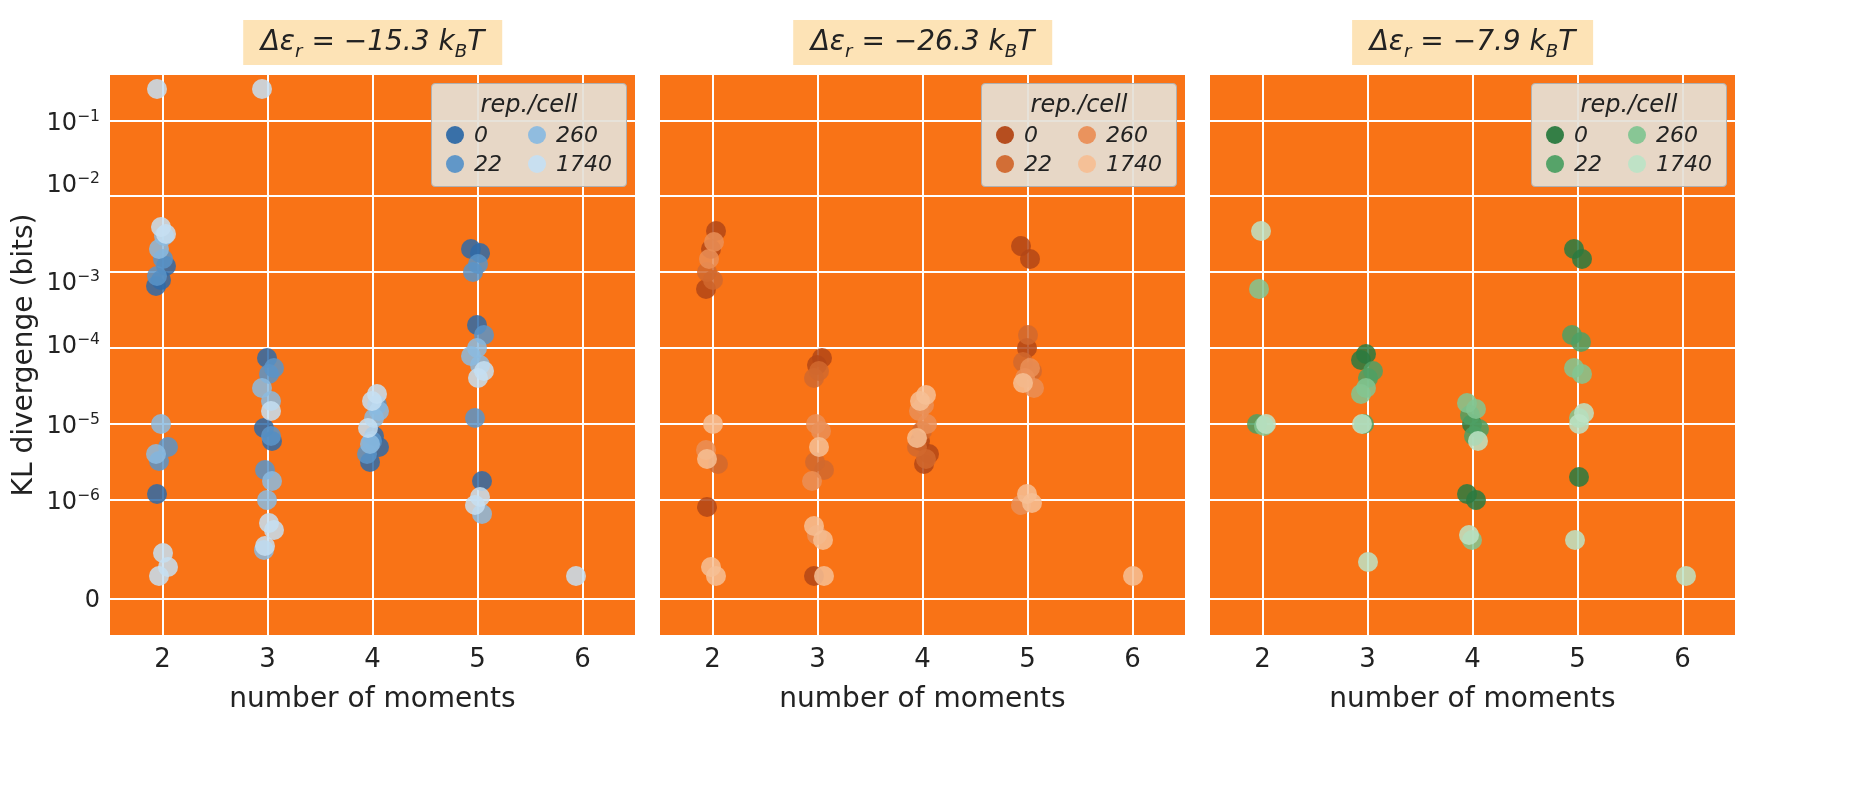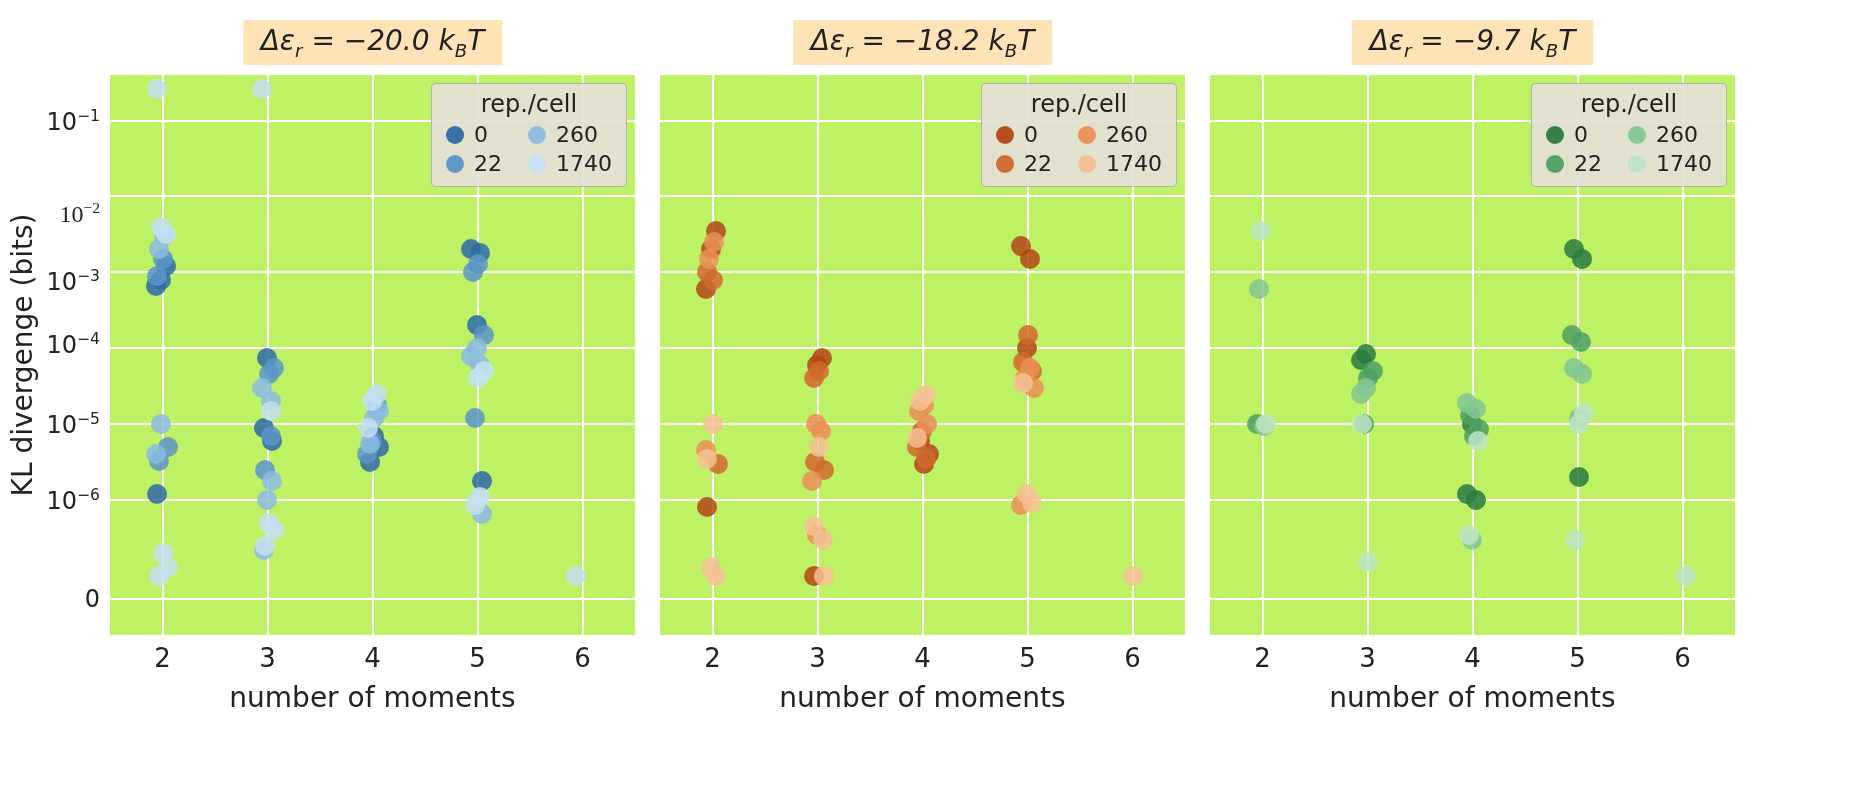--- a/index.html
+++ b/index.html
@@ -36,22 +36,23 @@
     font-size: 28px;
     font-style: italic;
     white-space: nowrap;
   }
   .title .sub { font-size: 0.65em; vertical-align: sub; font-style: italic; }
 
   .plot-area {
     position: relative;
     width: 100%;
     height: 100%;
-    background: #bef264;
+    background: #f97316;
     overflow: hidden;
+    font-style: italic;
   }
   .gridline-h, .gridline-v {
     position: absolute;
     background: #ffffff;
   }
   .gridline-h { width: 100%; height: 2px; left: 0; transform: translateY(-1px); }
   .gridline-v { height: 100%; width: 2px; top: 0; transform: translateX(-1px); }
 
   .ytick {
     position: absolute;
@@ -126,21 +127,21 @@
     opacity: 0.95;
   }
 </style>
 </head>
 <body>
 
 <div class="figure">
 
   <div class="panel p0">
     <div class="title">
-      <span>Δε</span><span class="sub">r</span><span> = −20.0 </span><span>k</span><span class="sub">B</span><span>T</span>
+      <span>Δε</span><span class="sub">r</span><span> = −15.3 </span><span>k</span><span class="sub">B</span><span>T</span>
     </div>
     <div class="ylabel">KL divergenge (bits)</div>
     <div class="plot-area">
         <div class="gridline-v" style="left: 52.5px;"></div>
         <div class="gridline-v" style="left: 157.5px;"></div>
         <div class="gridline-v" style="left: 262.5px;"></div>
         <div class="gridline-v" style="left: 367.5px;"></div>
         <div class="gridline-v" style="left: 472.5px;"></div>
         <div class="gridline-h" style="top: 424.951px;"></div>
         <div class="gridline-h" style="top: 349.067px;"></div>
@@ -238,28 +239,28 @@
     <div class="xlabel">number of moments</div>
   <div class="xtick" style="left: 52.5px;">2</div>
       <div class="xtick" style="left: 157.5px;">3</div>
       <div class="xtick" style="left: 262.5px;">4</div>
       <div class="xtick" style="left: 367.5px;">5</div>
       <div class="xtick" style="left: 472.5px;">6</div>
       <div class="ytick" style="top: 424.951px;">10<span class="sup">−6</span></div>
       <div class="ytick" style="top: 349.067px;">10<span class="sup">−5</span></div>
       <div class="ytick" style="top: 269px;">10<span class="sup">−4</span></div>
       <div class="ytick" style="top: 206px;">10<span class="sup">−3</span></div>
-      <div class="ytick" style="top: 138px; font-family: Liberation Serif, serif;">10<span class="sup">−2</span></div>
+      <div class="ytick" style="top: 108px;">10<span class="sup">−2</span></div>
       <div class="ytick" style="top: 45.5304px;">10<span class="sup">−1</span></div>
       <div class="ytick" style="top: 523.6px;">0</div>
     </div>
 
   <div class="panel p1">
     <div class="title">
-      <span>Δε</span><span class="sub">r</span><span> = −18.2 </span><span>k</span><span class="sub">B</span><span>T</span>
+      <span>Δε</span><span class="sub">r</span><span> = −26.3 </span><span>k</span><span class="sub">B</span><span>T</span>
     </div>
     <div class="plot-area">
         <div class="gridline-v" style="left: 52.5px;"></div>
         <div class="gridline-v" style="left: 157.5px;"></div>
         <div class="gridline-v" style="left: 262.5px;"></div>
         <div class="gridline-v" style="left: 367.5px;"></div>
         <div class="gridline-v" style="left: 472.5px;"></div>
         <div class="gridline-h" style="top: 424.951px;"></div>
         <div class="gridline-h" style="top: 349.067px;"></div>
         <div class="gridline-h" style="top: 273.183px;"></div>
@@ -347,21 +348,21 @@
     <div class="xlabel">number of moments</div>
   <div class="xtick" style="left: 52.5px;">2</div>
       <div class="xtick" style="left: 157.5px;">3</div>
       <div class="xtick" style="left: 262.5px;">4</div>
       <div class="xtick" style="left: 367.5px;">5</div>
       <div class="xtick" style="left: 472.5px;">6</div>
     </div>
 
   <div class="panel p2">
     <div class="title">
-      <span>Δε</span><span class="sub">r</span><span> = −9.7 </span><span>k</span><span class="sub">B</span><span>T</span>
+      <span>Δε</span><span class="sub">r</span><span> = −7.9 </span><span>k</span><span class="sub">B</span><span>T</span>
     </div>
     <div class="plot-area">
         <div class="gridline-v" style="left: 52.5px;"></div>
         <div class="gridline-v" style="left: 157.5px;"></div>
         <div class="gridline-v" style="left: 262.5px;"></div>
         <div class="gridline-v" style="left: 367.5px;"></div>
         <div class="gridline-v" style="left: 472.5px;"></div>
         <div class="gridline-h" style="top: 424.951px;"></div>
         <div class="gridline-h" style="top: 349.067px;"></div>
         <div class="gridline-h" style="top: 273.183px;"></div>

